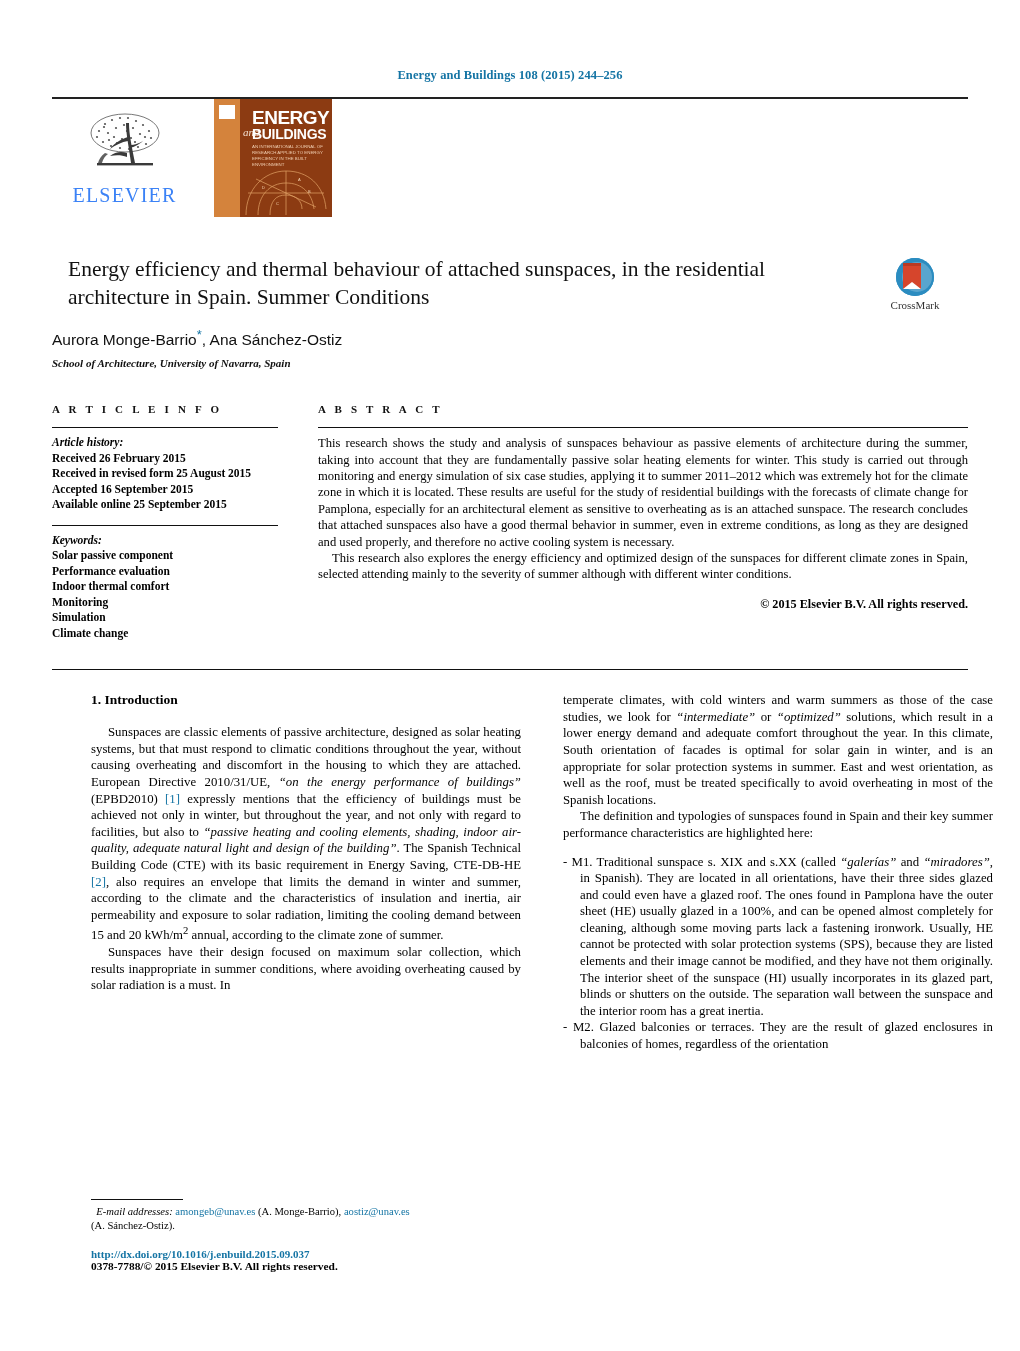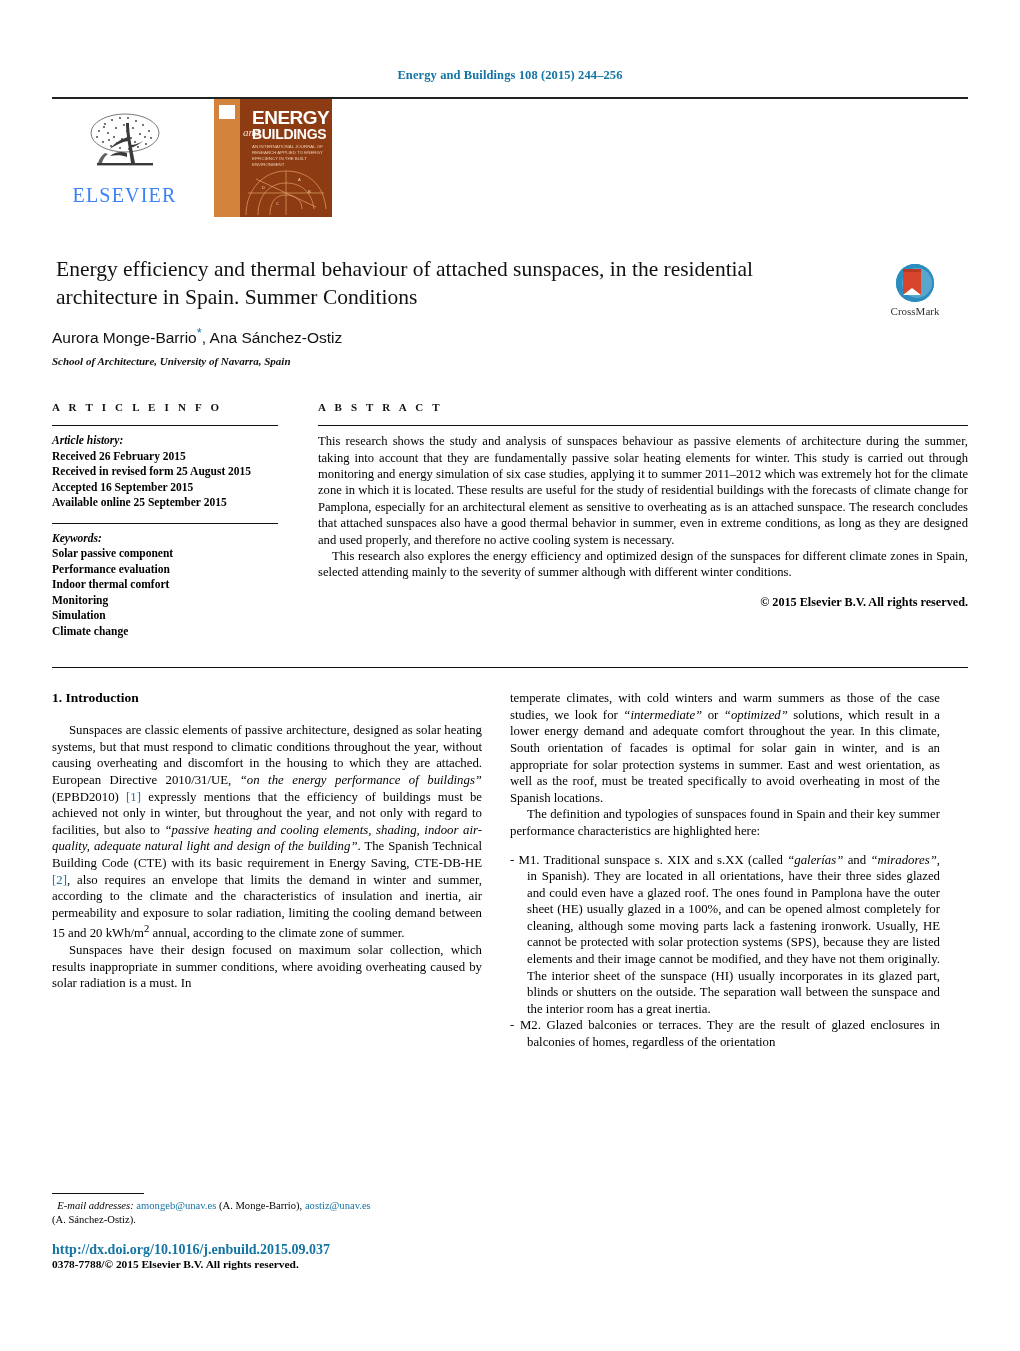--- a/index.html
+++ b/index.html
@@ -169,21 +169,21 @@
     position: relative;
     min-height: 96px;
   }
   .paper-title {
     font-family: "Liberation Serif", serif;
     font-size: 21.5px;
     line-height: 28px;
     color: #111;
     max-width: 740px;
     font-weight: normal;
-    margin: 4px;
+    margin: 16px;
   }
   .authors {
     font-family: Liberation Sans, sans-serif;
     font-size: 15.5px;
     margin-top: 14px;
     color: #111;
   }
   .authors .star {
     color: #1474a4;
     font-size: 13px;
@@ -193,21 +193,21 @@
     font-family: "Liberation Serif", serif;
     font-style: italic;
     font-weight: bold;
     font-size: 11px;
     margin-top: 8px;
     color: #111;
   }
   .crossmark {
     position: absolute;
     right: 0;
-    top: 8px;
+    top: 2px;
     width: 106px;
     height: 62px;
     display: flex;
     flex-direction: column;
     align-items: center;
   }
   .crossmark-badge {
     width: 40px; height: 40px;
     position: relative;
   }
@@ -283,21 +283,22 @@
   }
 
   
   .body-sep {
     border-top: 1.6px solid #111;
     margin-top: 28px;
   }
   .body-cols {
     margin-top: 22px;
     display: flex;
-    gap: 28px;
+    gap: 42px;
+    margin-left: 39px;
   }
   .bcol {
     width: 430px;
     flex: 0 0 430px;
     position: relative;
   }
   .sec-title {
     font-family: "Liberation Serif", serif;
     font-weight: bold;
     font-size: 13.5px;
@@ -341,21 +342,21 @@
     font-size: 10.6px;
     line-height: 13.4px;
     font-family: "Liberation Serif", serif;
   }
   .fn-em { font-style: italic; }
   .link { color: #1474a4; }
   .doi-block {
     margin-top: 16px;
   }
   .doi-line {
-    font-size: 14px;
+    font-size: 11px;
     color: #1474a4;
     font-weight: bold;
     font-family: "Liberation Serif", serif;
   }
   .issn-line {
     font-size: 11.4px;
     font-weight: bold;
     font-family: "Liberation Serif", serif;
   }
 </style>

